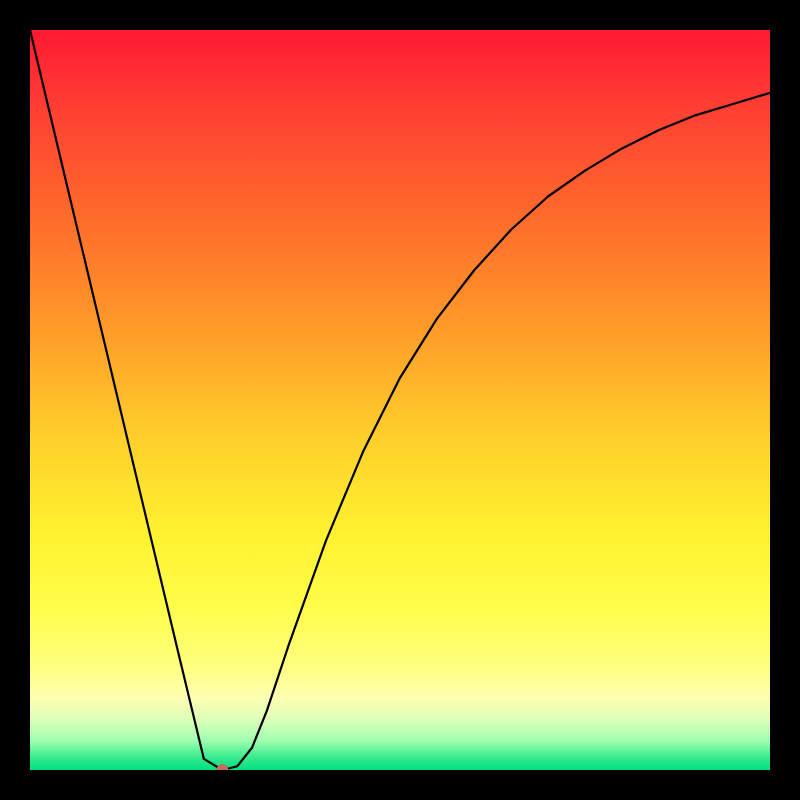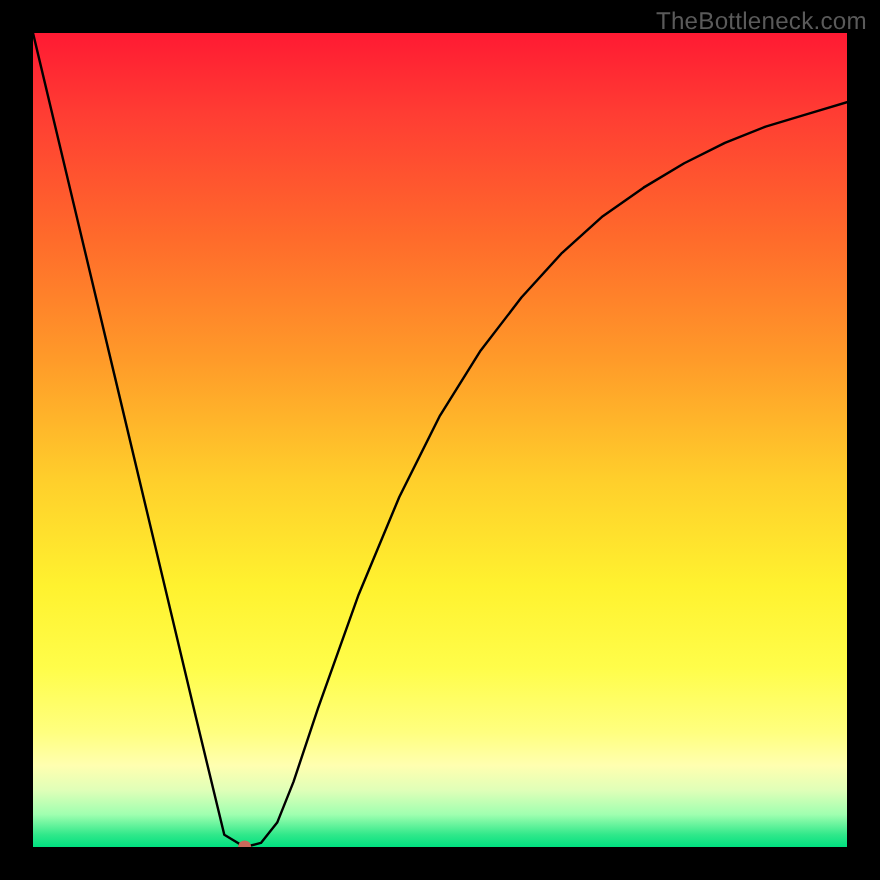--- a/index.html
+++ b/index.html
@@ -58,14 +58,13 @@
 </head>
 <body>
 
 <div class="frame">
   <div class="plot-area">
     <svg class="curve" viewBox="0 0 740 740" preserveAspectRatio="none">
       <path d="M0.00 0.00 L37.00 155.40 L74.00 310.80 L111.00 466.20 L148.00 621.60 L173.90 728.90 L192.40 740.00 L207.20 736.30 L222.00 717.80 L236.80 680.80 L259.00 614.20 L296.00 510.60 L333.00 421.80 L370.00 347.80 L407.00 288.60 L444.00 240.50 L481.00 199.80 L518.00 166.50 L555.00 140.60 L592.00 118.40 L629.00 99.90 L666.00 85.10 L703.00 74.00 L740.00 62.90"></path>
       <circle class="marker" cx="192.40" cy="740.00" r="6" style="fill: rgb(201, 105, 91);"></circle>
     </svg>
   </div>
-  <div class="watermark">TheBottleneck.com</div>
 </div>
 
 </body></html>

